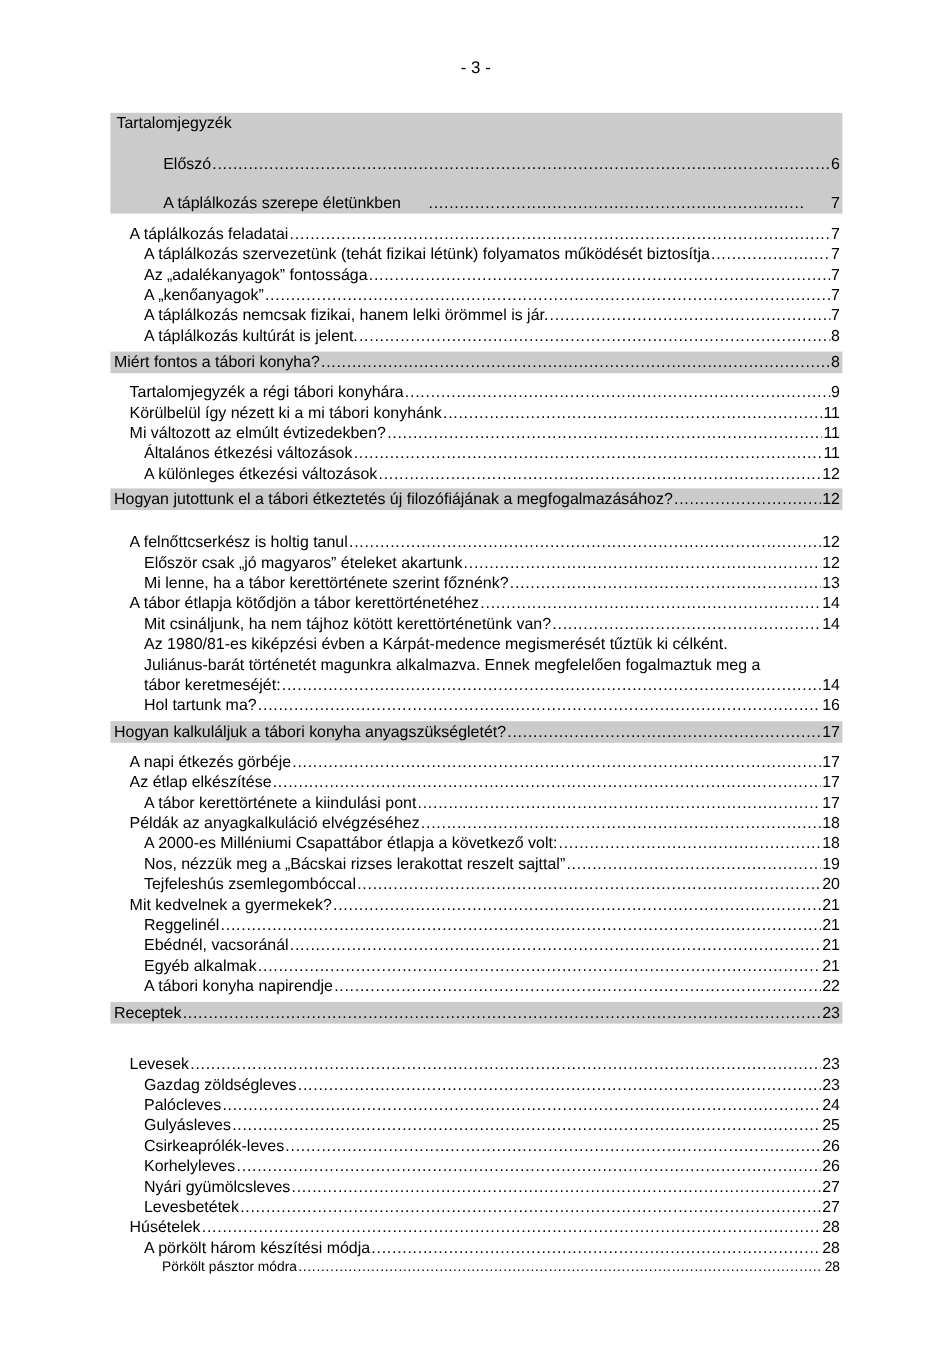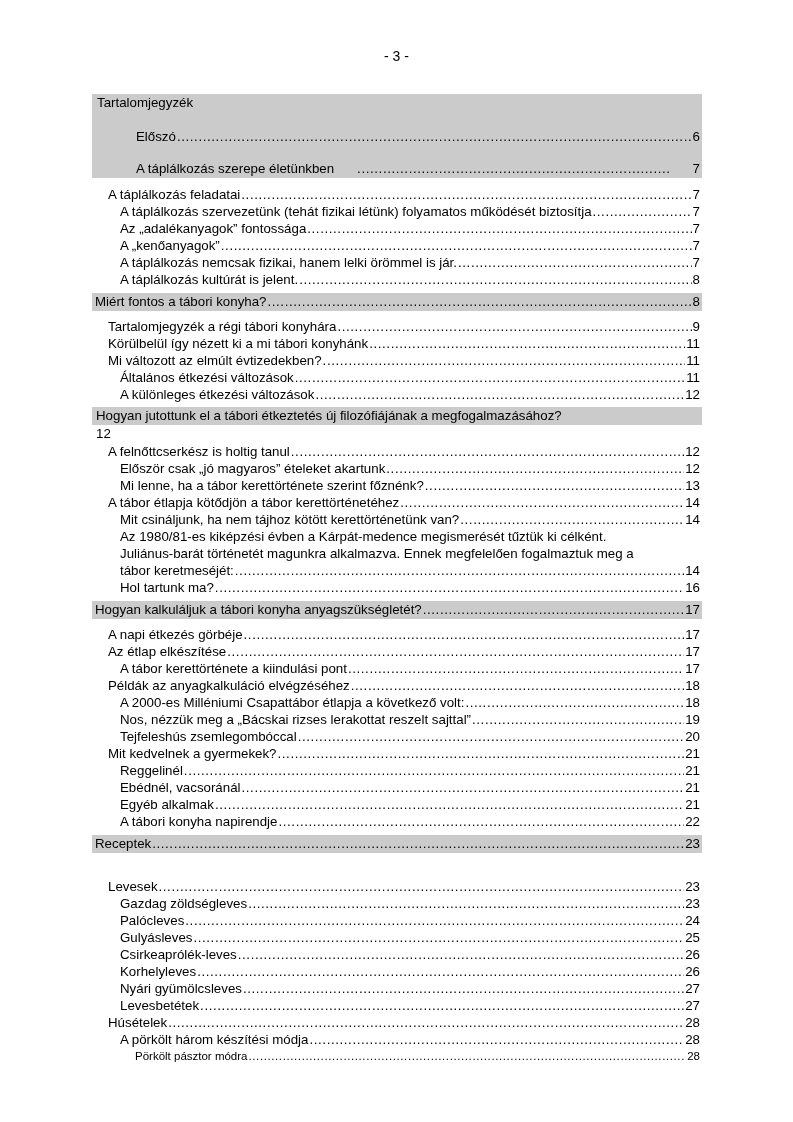--- a/index.html
+++ b/index.html
@@ -122,21 +122,21 @@
         <span class="dots"></span>
         <span class="p">11</span>
       </div>
     <div class="row lvl2">
         <span class="t">A különleges étkezési változások</span>
         <span class="dots"></span>
         <span class="p">12</span>
       </div>
   </div>
 
-  <div class="band row lvl0 band-row" style="margin-top:4px;flex-direction:column;">
+  <div class="band row lvl0 band-row" style="margin-top:4px;">
     <span class="t">Hogyan jutottunk el a tábori étkeztetés új filozófiájának a megfogalmazásához?</span>
       <span class="dots"></span>
       <span class="p">12</span>
   </div>
 
   <div style="margin-top:18px;">
     <div class="row lvl1">
         <span class="t">A felnőttcserkész is holtig tanul</span>
         <span class="dots"></span>
         <span class="p">12</span>

